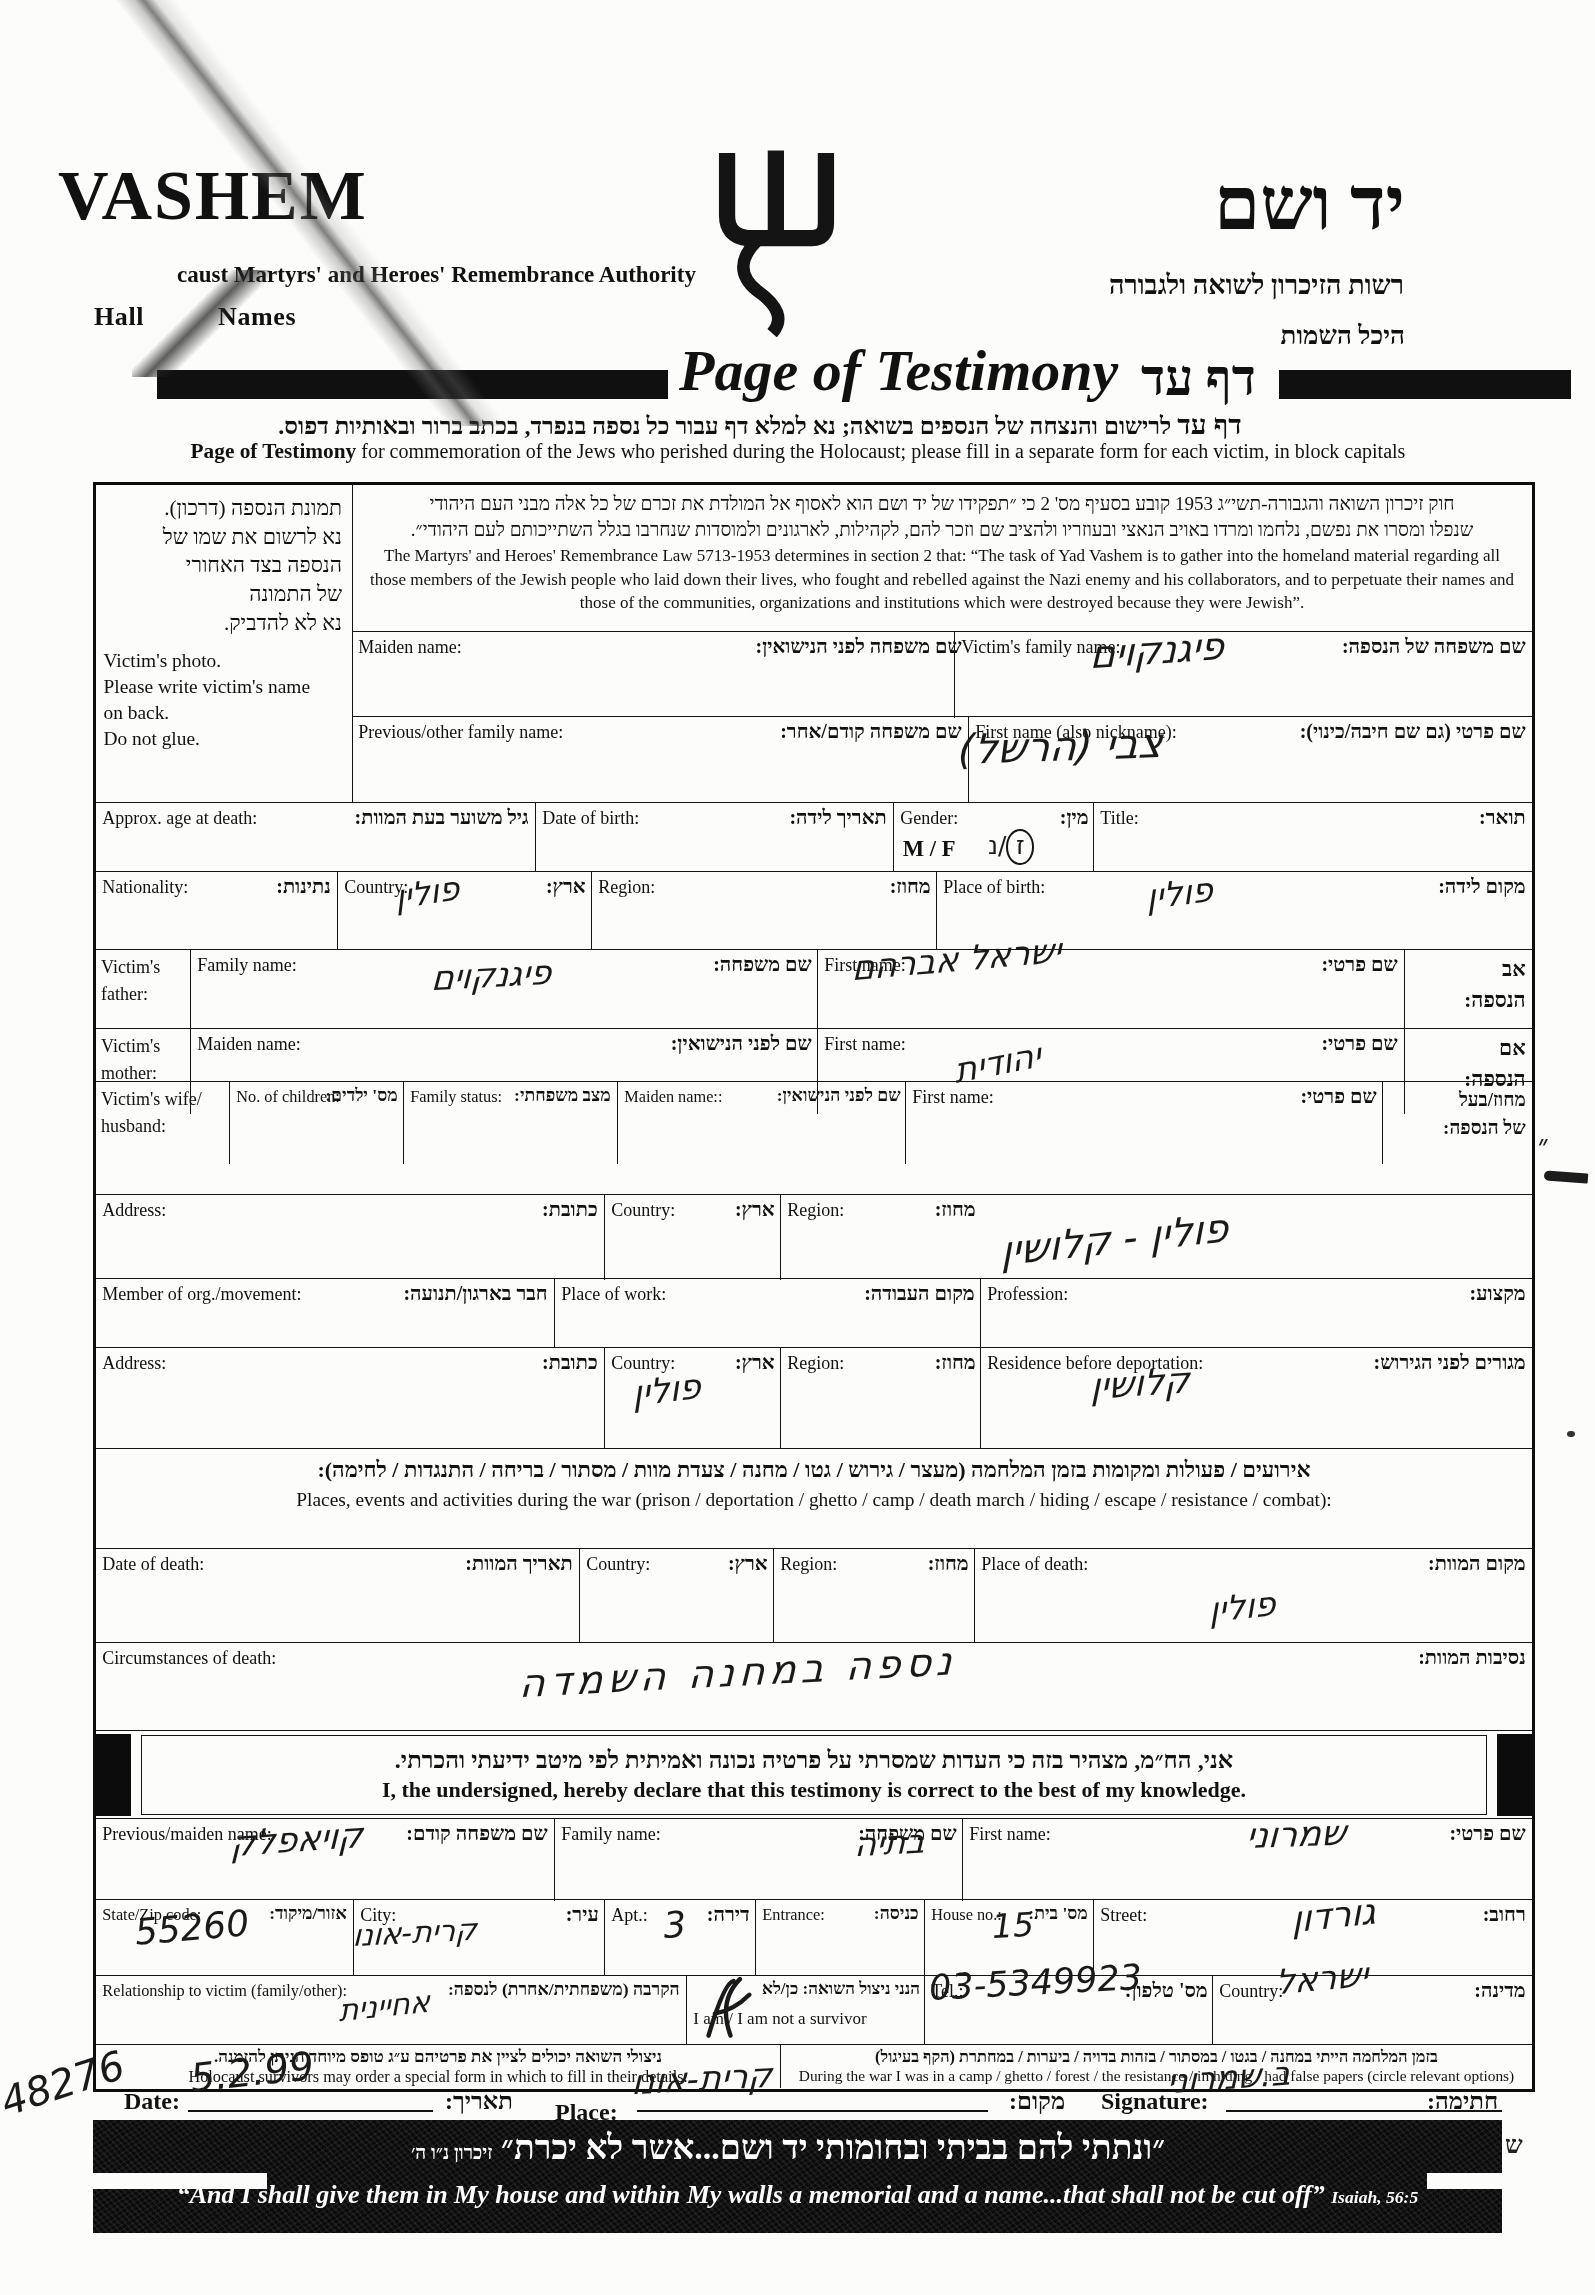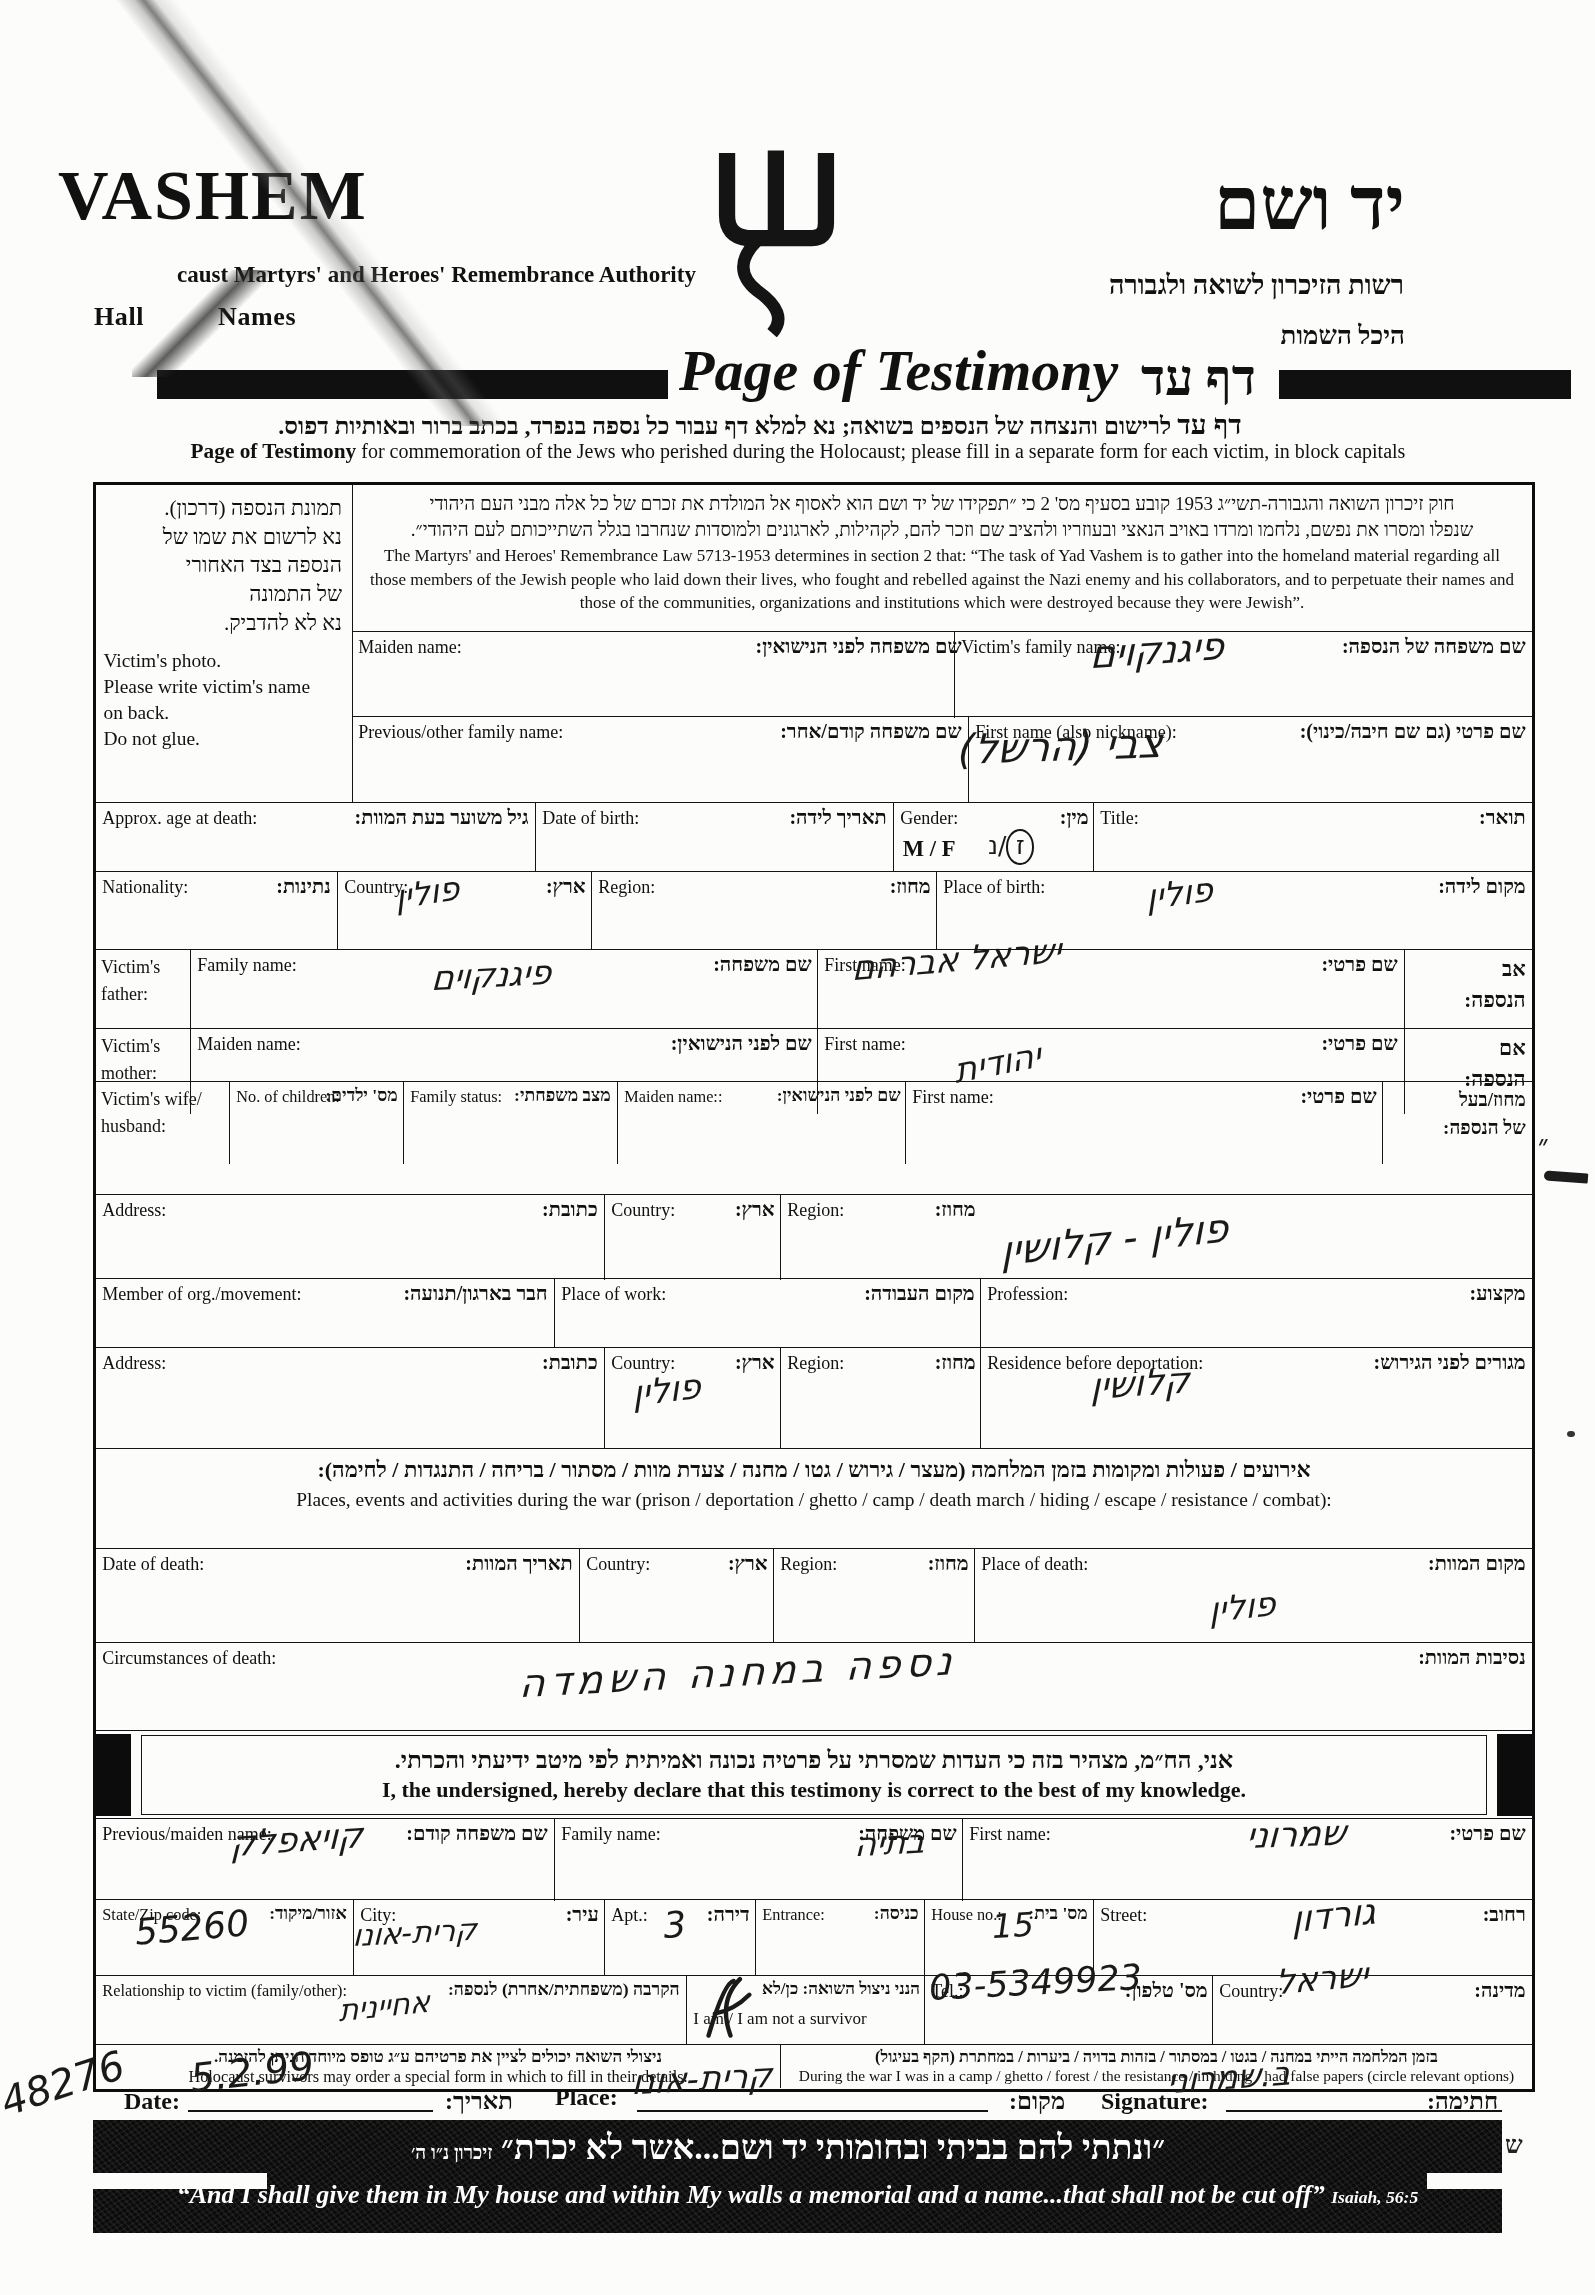--- a/index.html
+++ b/index.html
@@ -428,21 +428,21 @@
         <div class="he" style="font-size:16.3px;font-weight:bold;margin-top:1.9px;">בזמן המלחמה הייתי במחנה / בגטו / במסתור / בזהות בדויה / ביערות / במחתרת (הקף בעיגול)</div>
         <div style="font-size:15.4px;">During the war I was in a camp / ghetto / forest / the resistance / in hiding / had false papers (circle relevant options)</div>
       </div>
     </div>
   </div>
 
   <div class="abs" style="left:116px;top:2082px;width:1399px;height:44px;">
     <span class="f-label" style="position:absolute;left:8px;top:6.3px;">Date:</span>
     <span class="f-line" style="position:absolute;left:72px;top:0;width:245px;"></span>
     <span class="f-label he" style="position:absolute;left:329px;top:6.3px;">תאריך:</span>
-    <span class="f-label" style="position:absolute;left:439px;top:2px;">Place:</span>
+    <span class="f-label" style="position:absolute;left:439px;top:17px;">Place:</span>
     <span class="f-line" style="position:absolute;left:521px;top:0;width:351px;"></span>
     <span class="f-label he" style="position:absolute;left:884px;top:6.3px;margin-left:9px;">מקום:</span>
     <span class="f-label" style="position:absolute;left:985px;top:6.3px;">Signature:</span>
     <span class="f-line" style="position:absolute;left:1110px;top:0;width:276px;"></span>
     <span class="f-label he" style="position:absolute;left:1311px;top:6.3px;">חתימה:</span>
   </div>
 
   <div id="banner" class="abs">
     <div id="banner-he">
       <span>״ונתתי להם בביתי ובחומותי יד ושם...אשר לא יכרת״</span> <small>זיכרון נ״ו ה׳</small>

